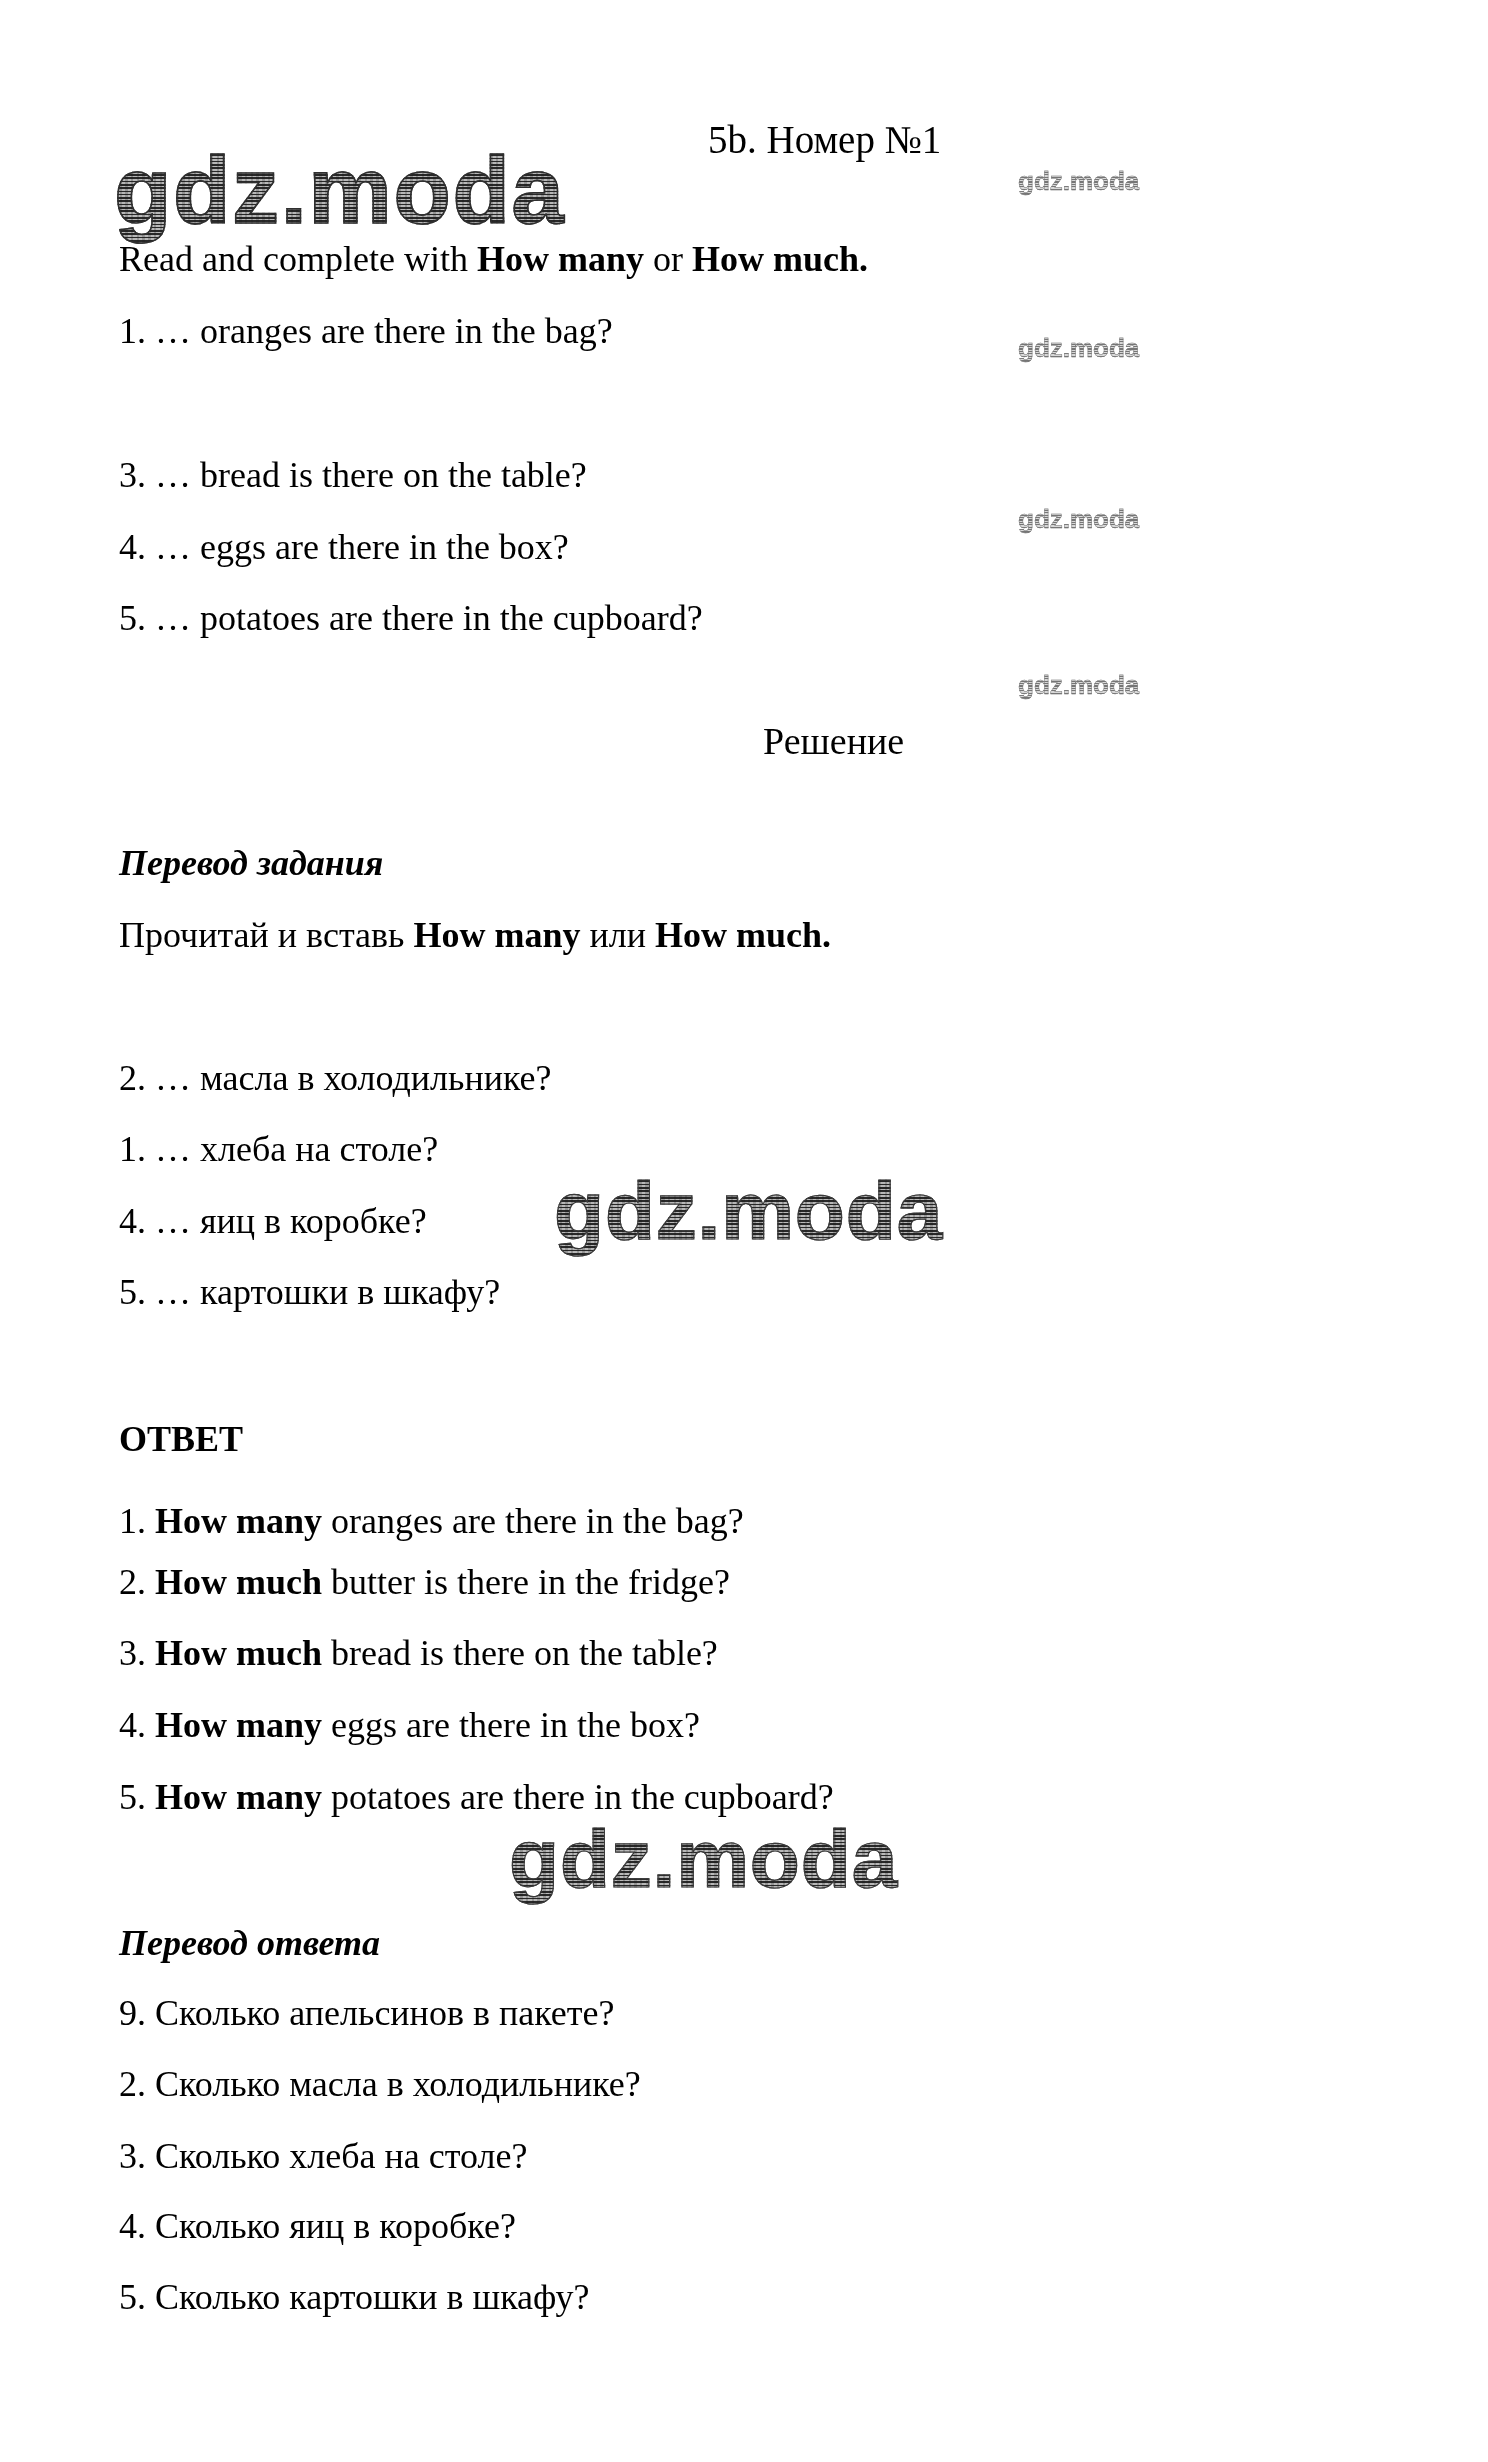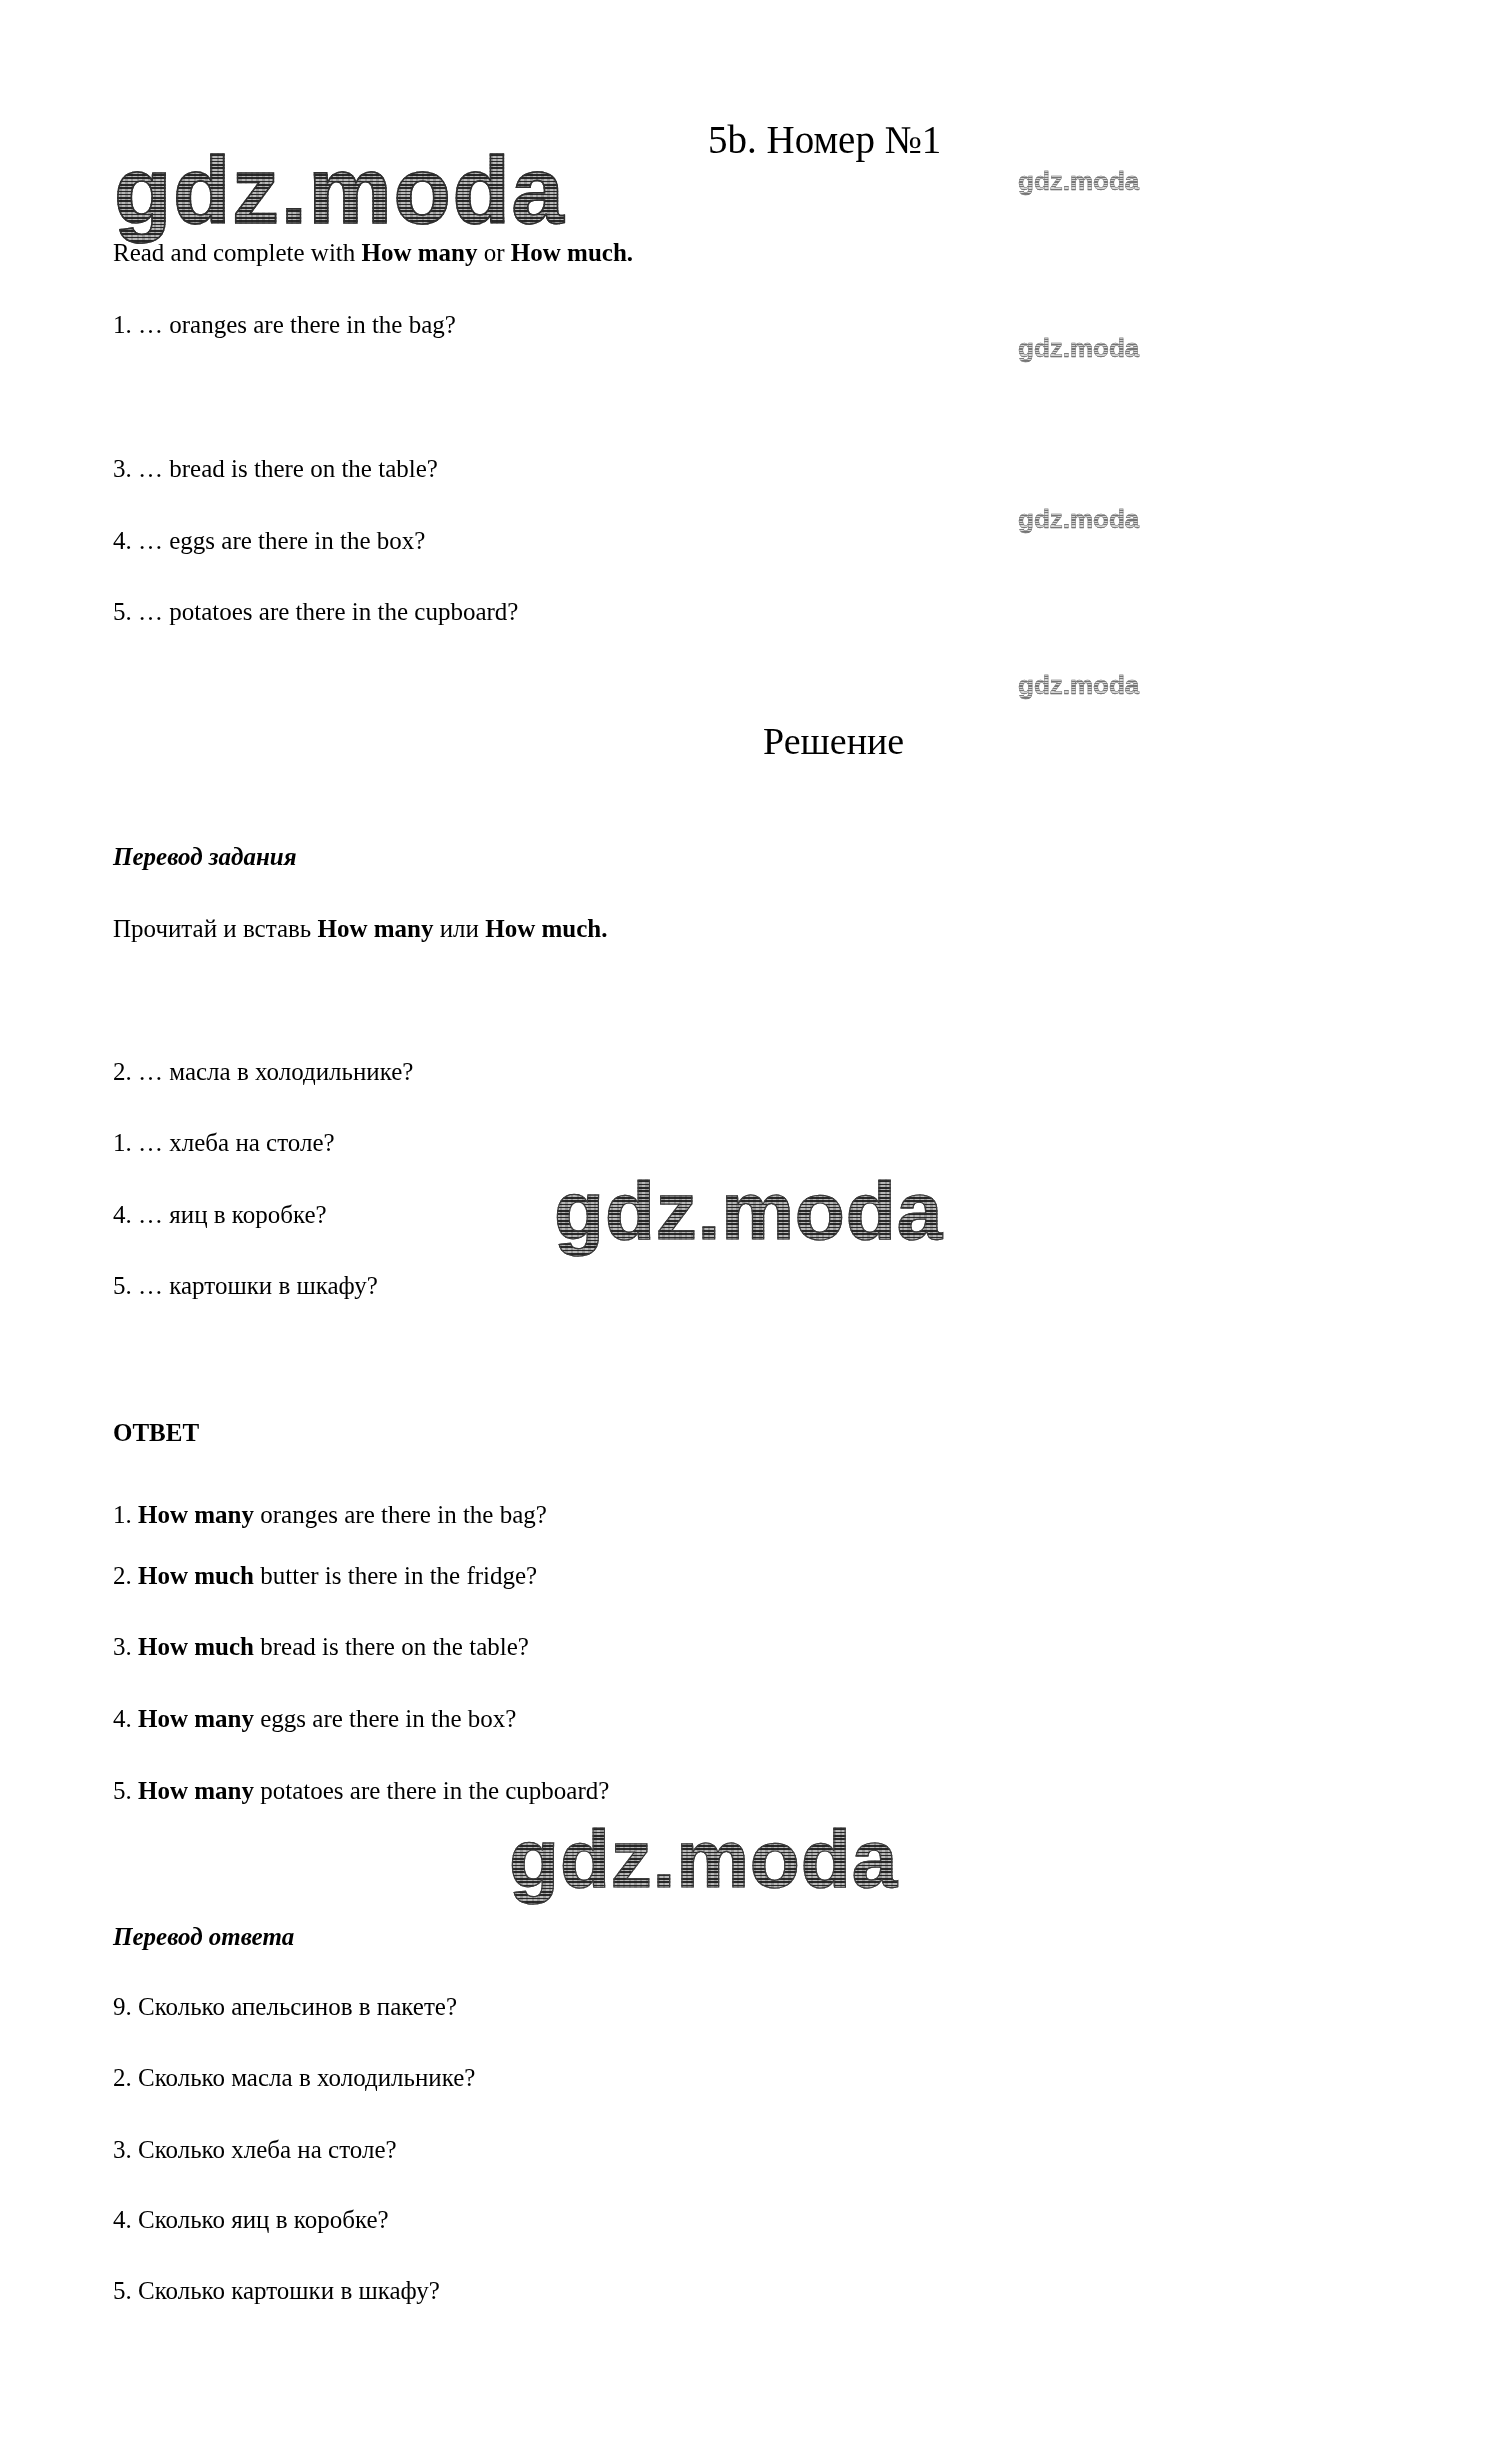--- a/index.html
+++ b/index.html
@@ -7,22 +7,22 @@
     position:relative;
     width:1488px;
     height:2462px;
     background:#ffffff;
     font-family:"Liberation Serif","DejaVu Serif",serif;
     color:#000;
     overflow:hidden;
   }
   .line{
     position:absolute;
-    left:113px;
-    font-size:25px;
+    left:119px;
+    font-size:36px;
     line-height:1.2;
     white-space:nowrap;
   }
   .title{font-size:39px;}
   .hdr-italic{font-weight:bold;font-style:italic;}
   .hdr-bold{font-weight:bold;}
   b{font-weight:bold;}
   
   .wm{
     position:absolute;

